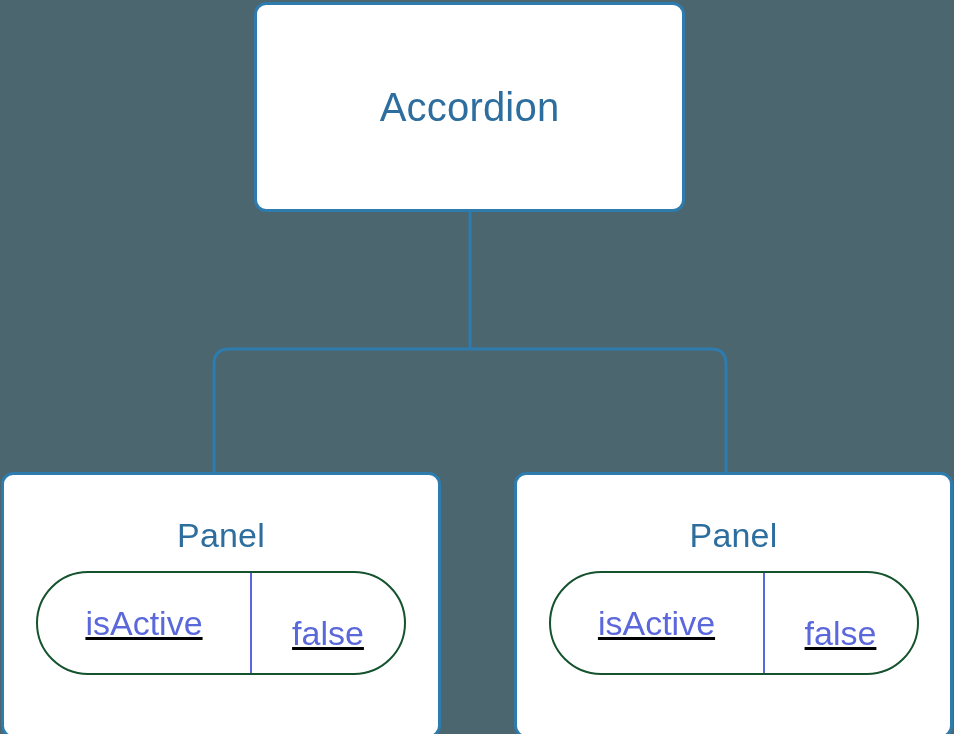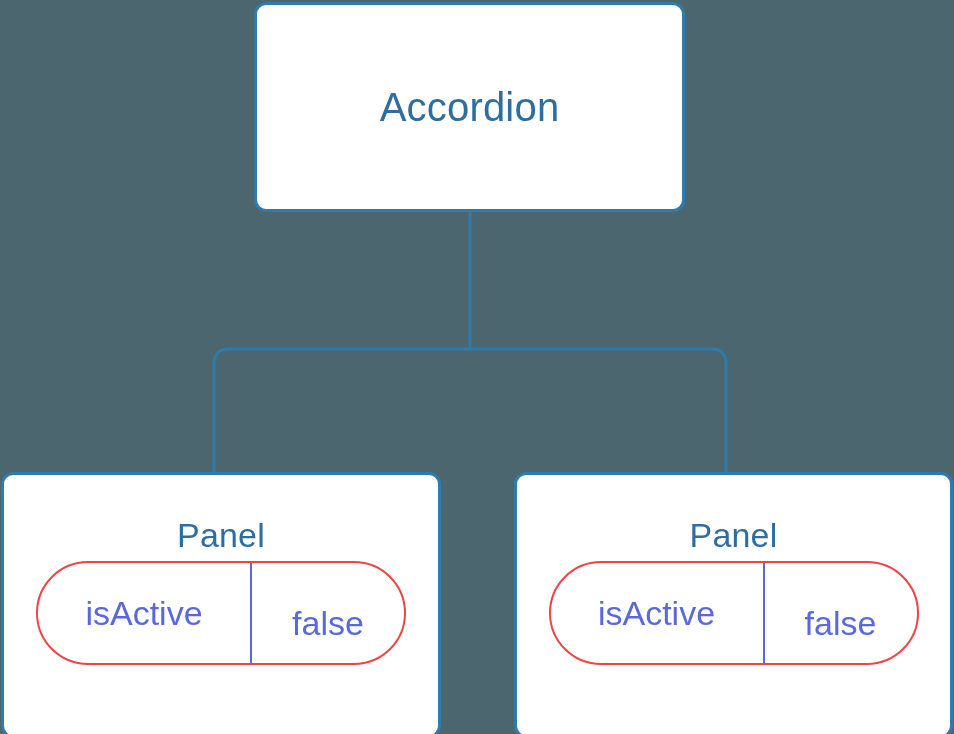--- a/index.html
+++ b/index.html
@@ -75,33 +75,34 @@
     left: 1px;
     width: 440px;
   }
   #child-node-1 {
     left: 514px;
     width: 439px;
   }
   .child-node .node-title {
     font-size: 34px;
     line-height: 40px;
-    margin-bottom: 6px;
+    margin-bottom: 16px;
   }
 
   
   .prop-pill {
     display: flex;
     align-items: stretch;
-    border: 2px solid #ef4444;
+    border: 2px solid #14532d;
     border-radius: 999px;
     height: 104px;
     box-sizing: border-box;
     overflow: hidden;
     background: transparent;
+    text-decoration: underline;
   }
 
   .prop-cell {
     display: flex;
     align-items: center;
     justify-content: center;
     color: #5b68dc;
     font-size: 34px;
     white-space: nowrap;
     box-sizing: border-box;

